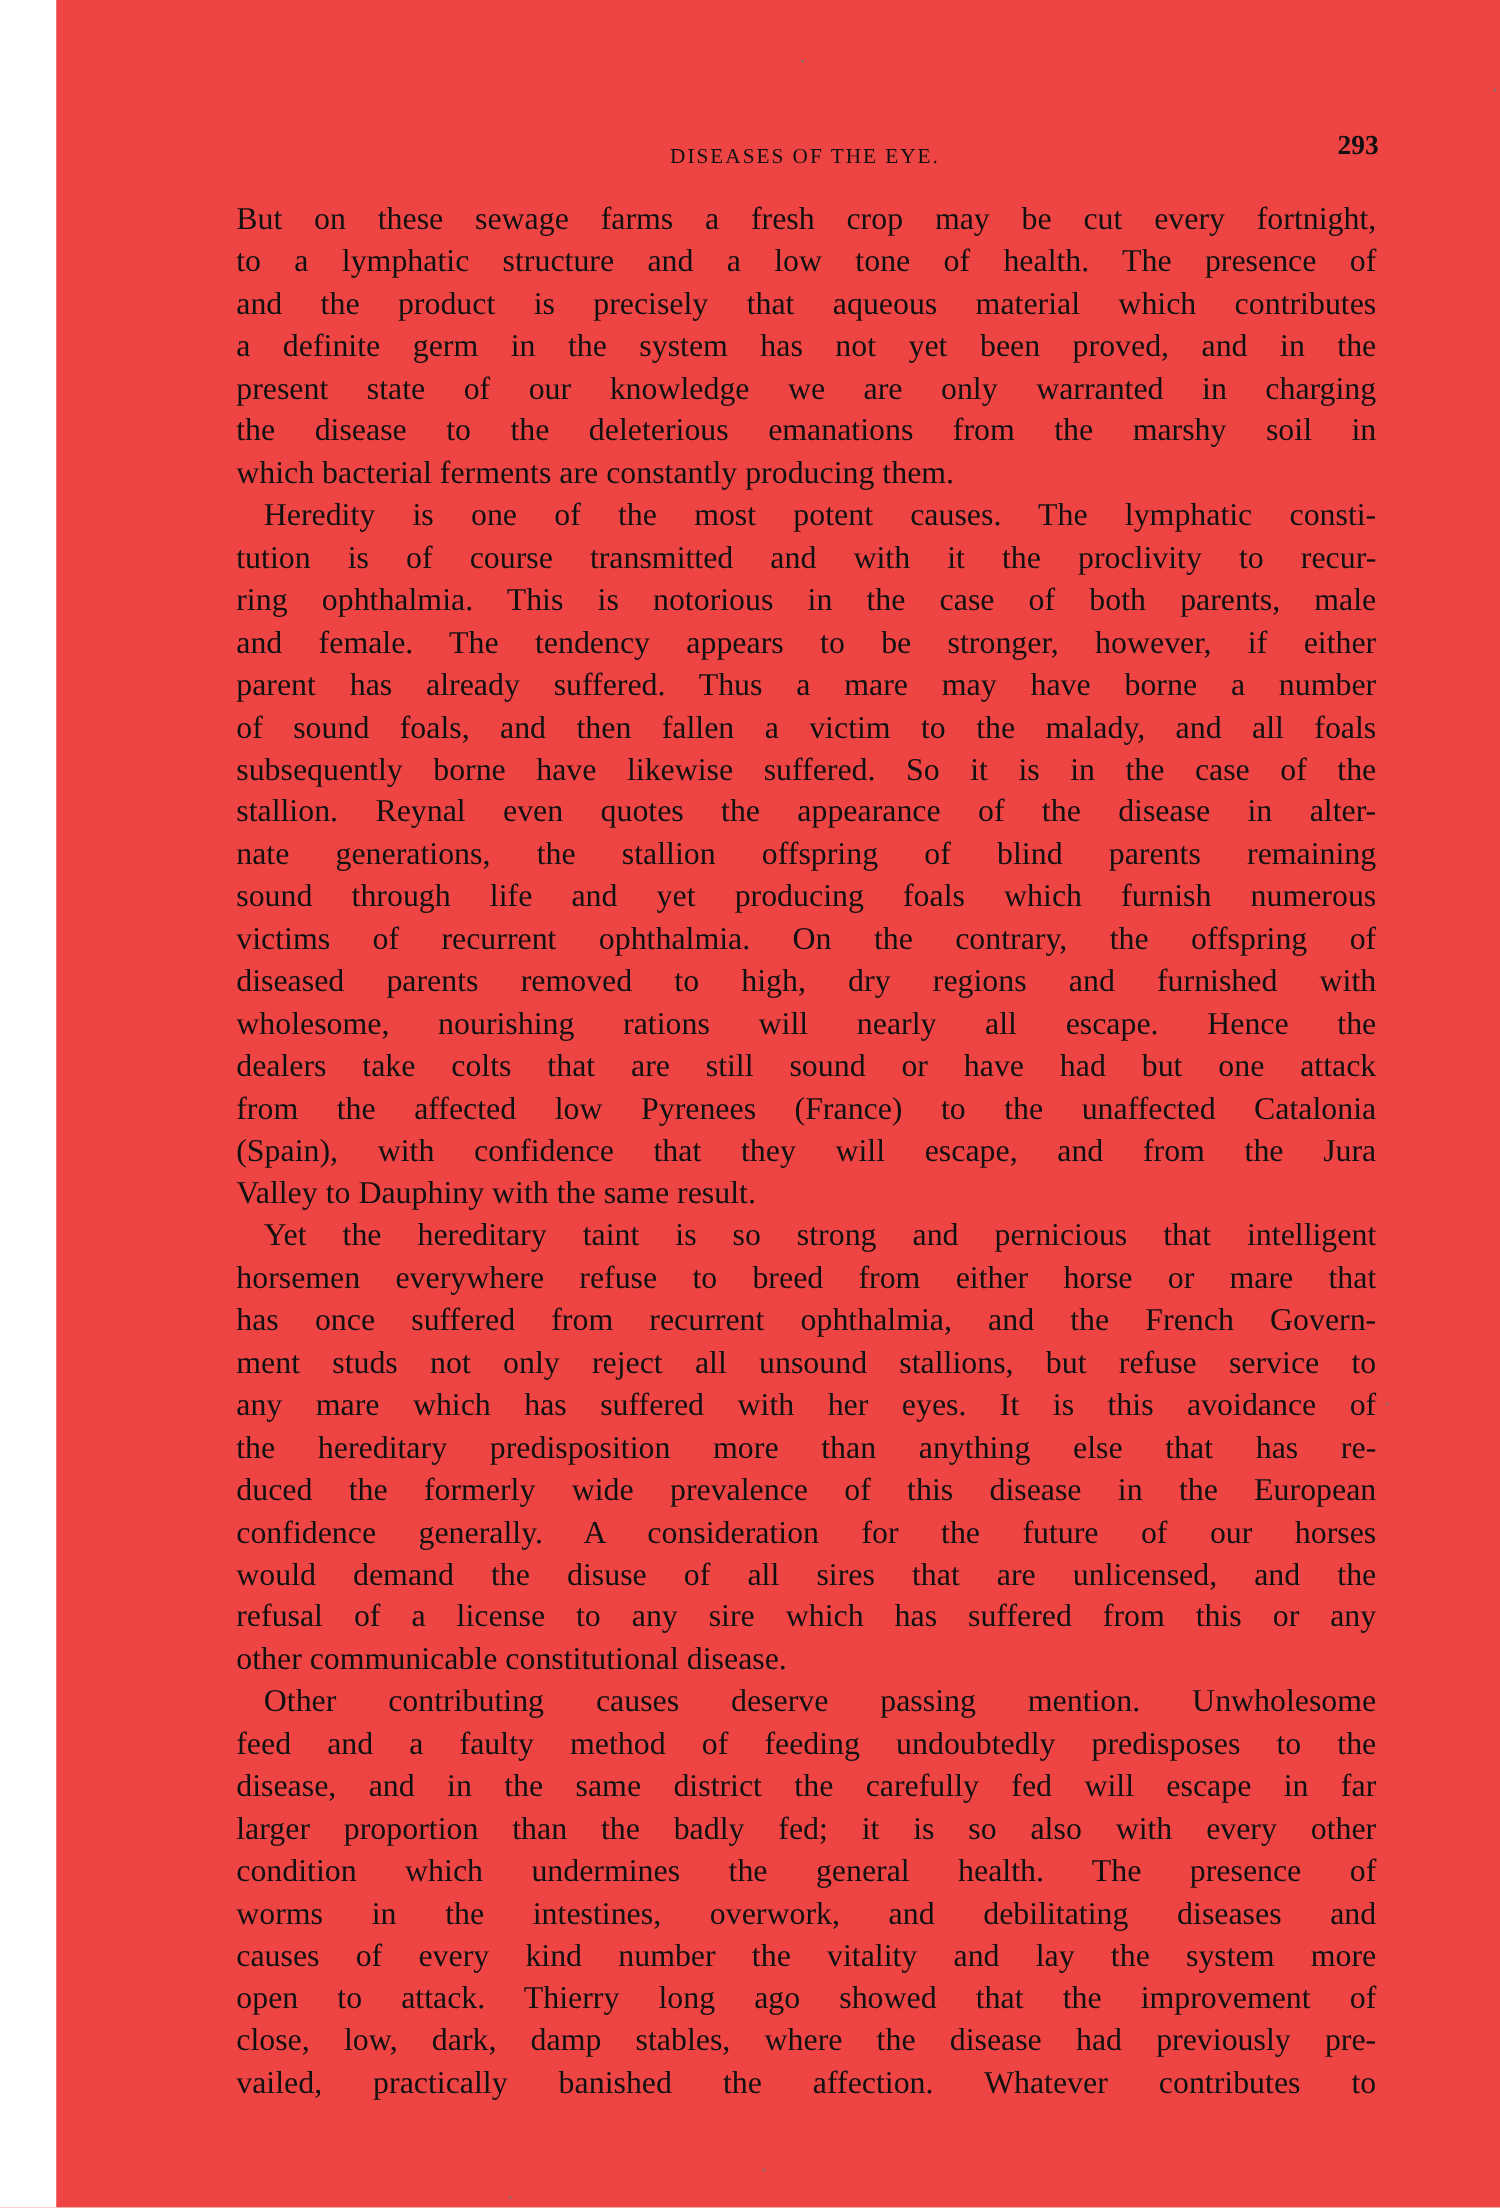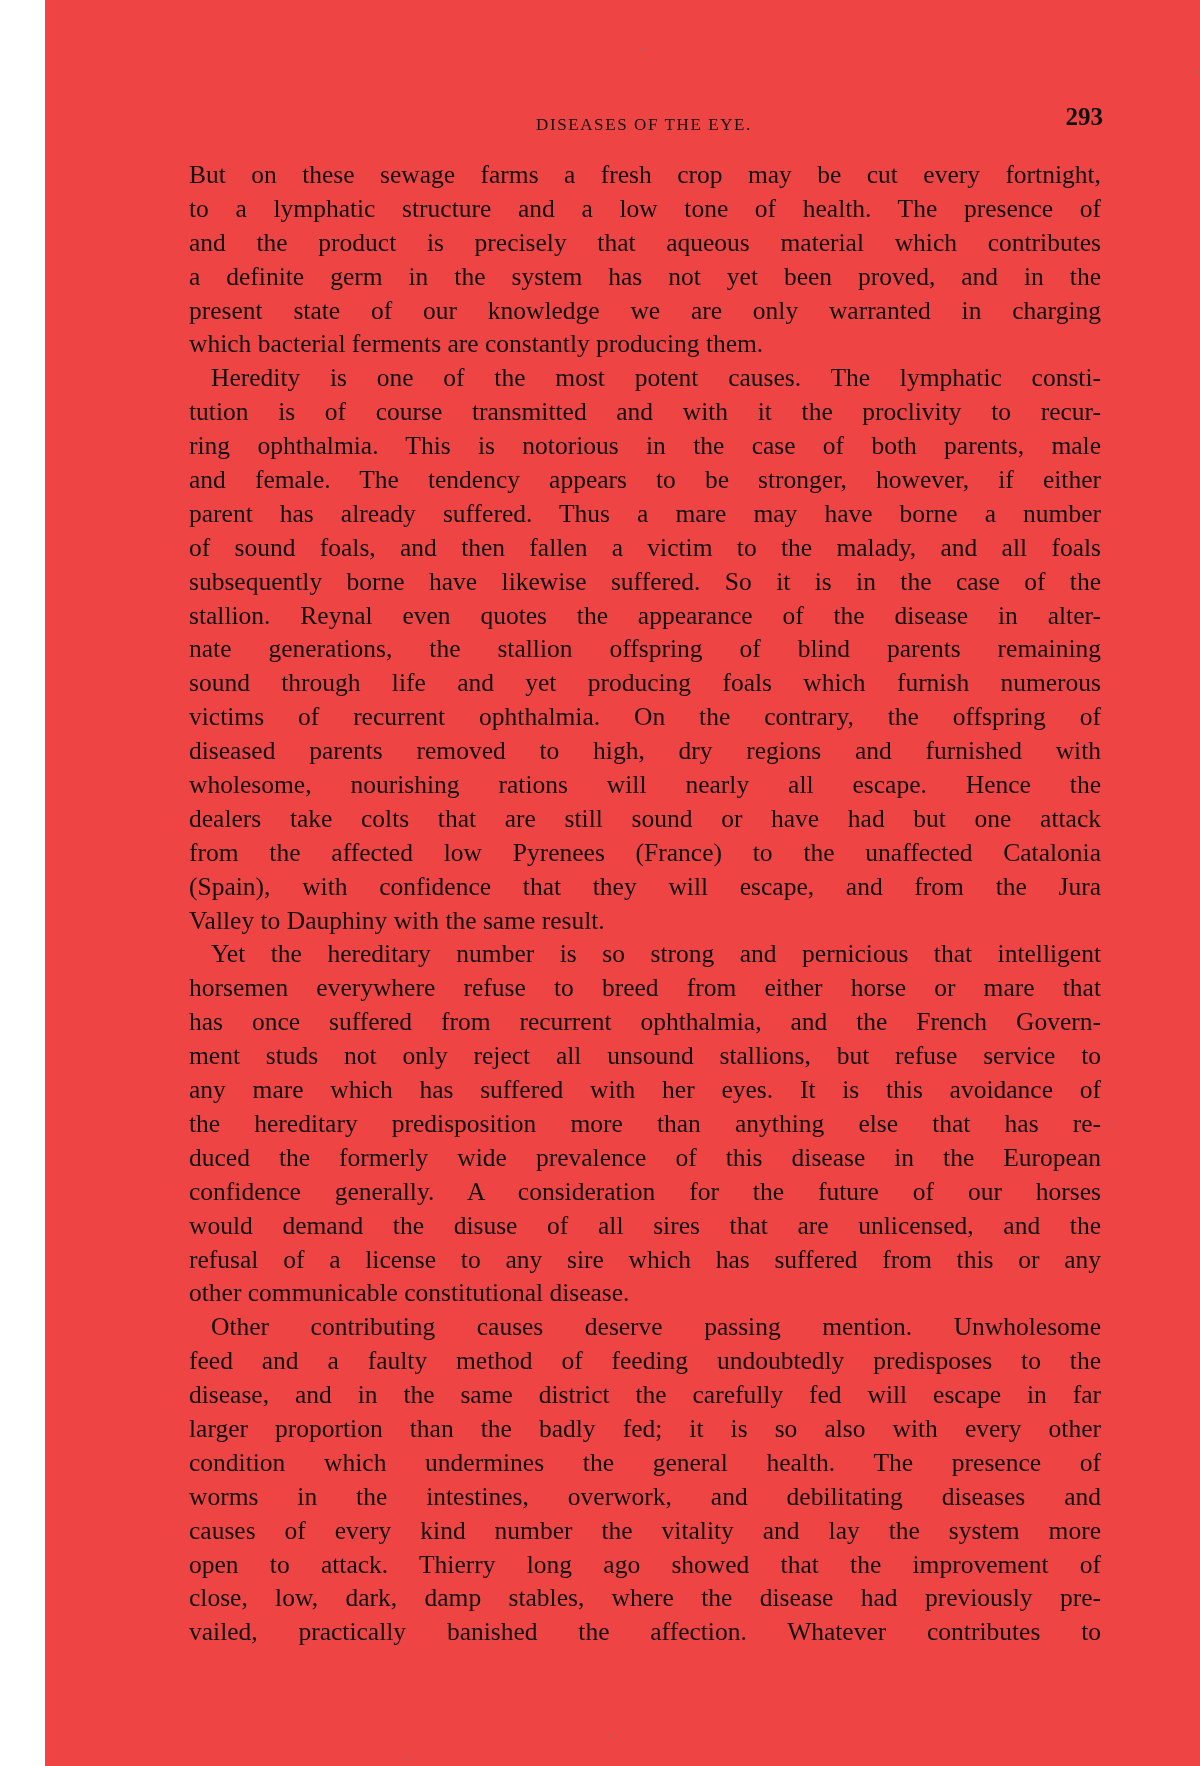--- a/index.html
+++ b/index.html
@@ -39,21 +39,21 @@
       text-align: center;
       font-size: 17px;
       letter-spacing: 1.6px;
       font-variant: small-caps;
       text-transform: uppercase;
     }
     .page-number {
       position: absolute;
       right: 0;
       top: 0;
-      font-size: 25px;
+      font-size: 22px;
       font-weight: bold;
     }
     .body-text {
       position: absolute;
       top: 158px;
       left: 144px;
       width: 912px;
     }
     .line {
       display: block;
@@ -88,20 +88,21 @@
     <div class="page-number">293</div>
   </div>
 
   <div class="body-text" id="body-text">
       <div>
         <span class="line">But on these sewage farms a fresh crop may be cut every fortnight,</span>
         <span class="line">to a lymphatic structure and a low tone of health.  The presence of</span>
         <span class="line">and the product is precisely that aqueous material which contributes</span>
         <span class="line">a definite germ in the system has not yet been proved, and in the</span>
         <span class="line">present state of our knowledge we are only warranted in charging</span>
+        <span class="line">the disease to the deleterious emanations from the marshy soil in</span>
         <span class="line last">which bacterial ferments are constantly producing them.</span>
       </div>
       <div>
         <span class="line indent">Heredity is one of the most potent causes.  The lymphatic consti-</span>
         <span class="line">tution is of course transmitted and with it the proclivity to recur-</span>
         <span class="line">ring ophthalmia.  This is notorious in the case of both parents, male</span>
         <span class="line">and female.  The tendency appears to be stronger, however, if either</span>
         <span class="line">parent has already suffered.  Thus a mare may have borne a number</span>
         <span class="line">of sound foals, and then fallen a victim to the malady, and all foals</span>
         <span class="line">subsequently borne have likewise suffered.  So it is in the case of the</span>
@@ -110,21 +111,21 @@
         <span class="line">sound through life and yet producing foals which furnish numerous</span>
         <span class="line">victims of recurrent ophthalmia.  On the contrary, the offspring of</span>
         <span class="line">diseased parents removed to high, dry regions and furnished with</span>
         <span class="line">wholesome, nourishing rations will nearly all escape.  Hence the</span>
         <span class="line">dealers take colts that are still sound or have had but one attack</span>
         <span class="line">from the affected low Pyrenees (France) to the unaffected Catalonia</span>
         <span class="line">(Spain), with confidence that they will escape, and from the Jura</span>
         <span class="line last">Valley to Dauphiny with the same result.</span>
       </div>
       <div>
-        <span class="line indent">Yet the hereditary number is so strong and pernicious that intelligent</span>
+        <span class="line indent">Yet the hereditary taint is so strong and pernicious that intelligent</span>
         <span class="line">horsemen everywhere refuse to breed from either horse or mare that</span>
         <span class="line">has once suffered from recurrent ophthalmia, and the French Govern-</span>
         <span class="line">ment studs not only reject all unsound stallions, but refuse service to</span>
         <span class="line">any mare which has suffered with her eyes.  It is this avoidance of</span>
         <span class="line">the hereditary predisposition more than anything else that has re-</span>
         <span class="line">duced the formerly wide prevalence of this disease in the European</span>
         <span class="line">confidence generally.  A consideration for the future of our horses</span>
         <span class="line">would demand the disuse of all sires that are unlicensed, and the</span>
         <span class="line">refusal of a license to any sire which has suffered from this or any</span>
         <span class="line last">other communicable constitutional disease.</span>

